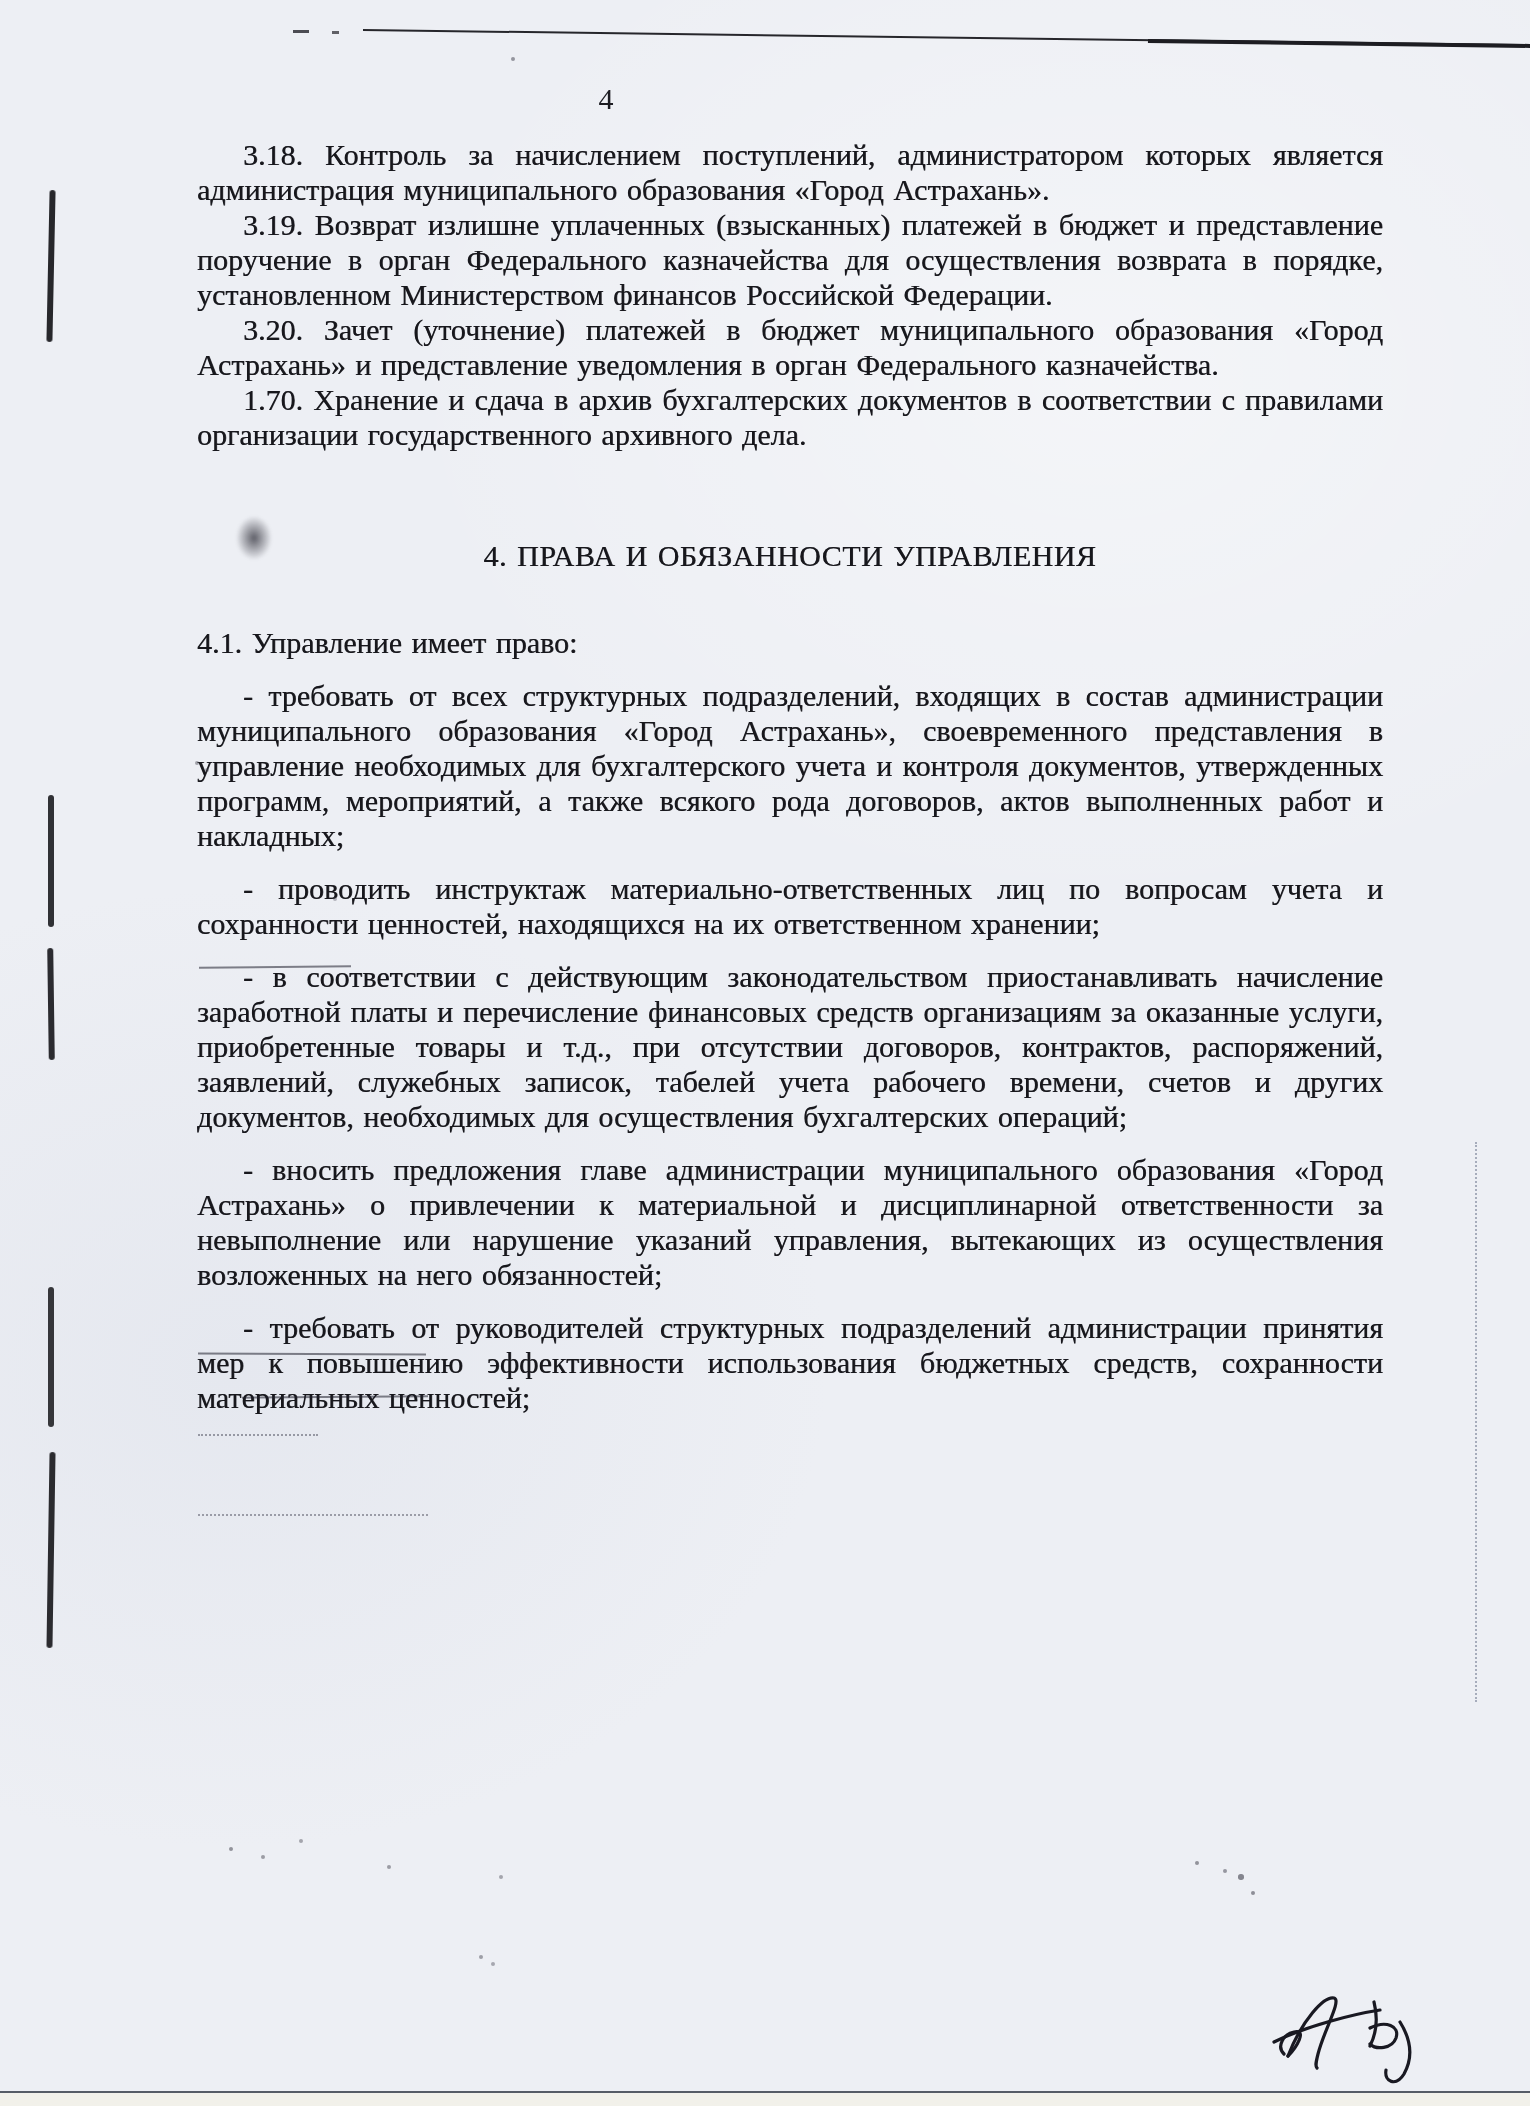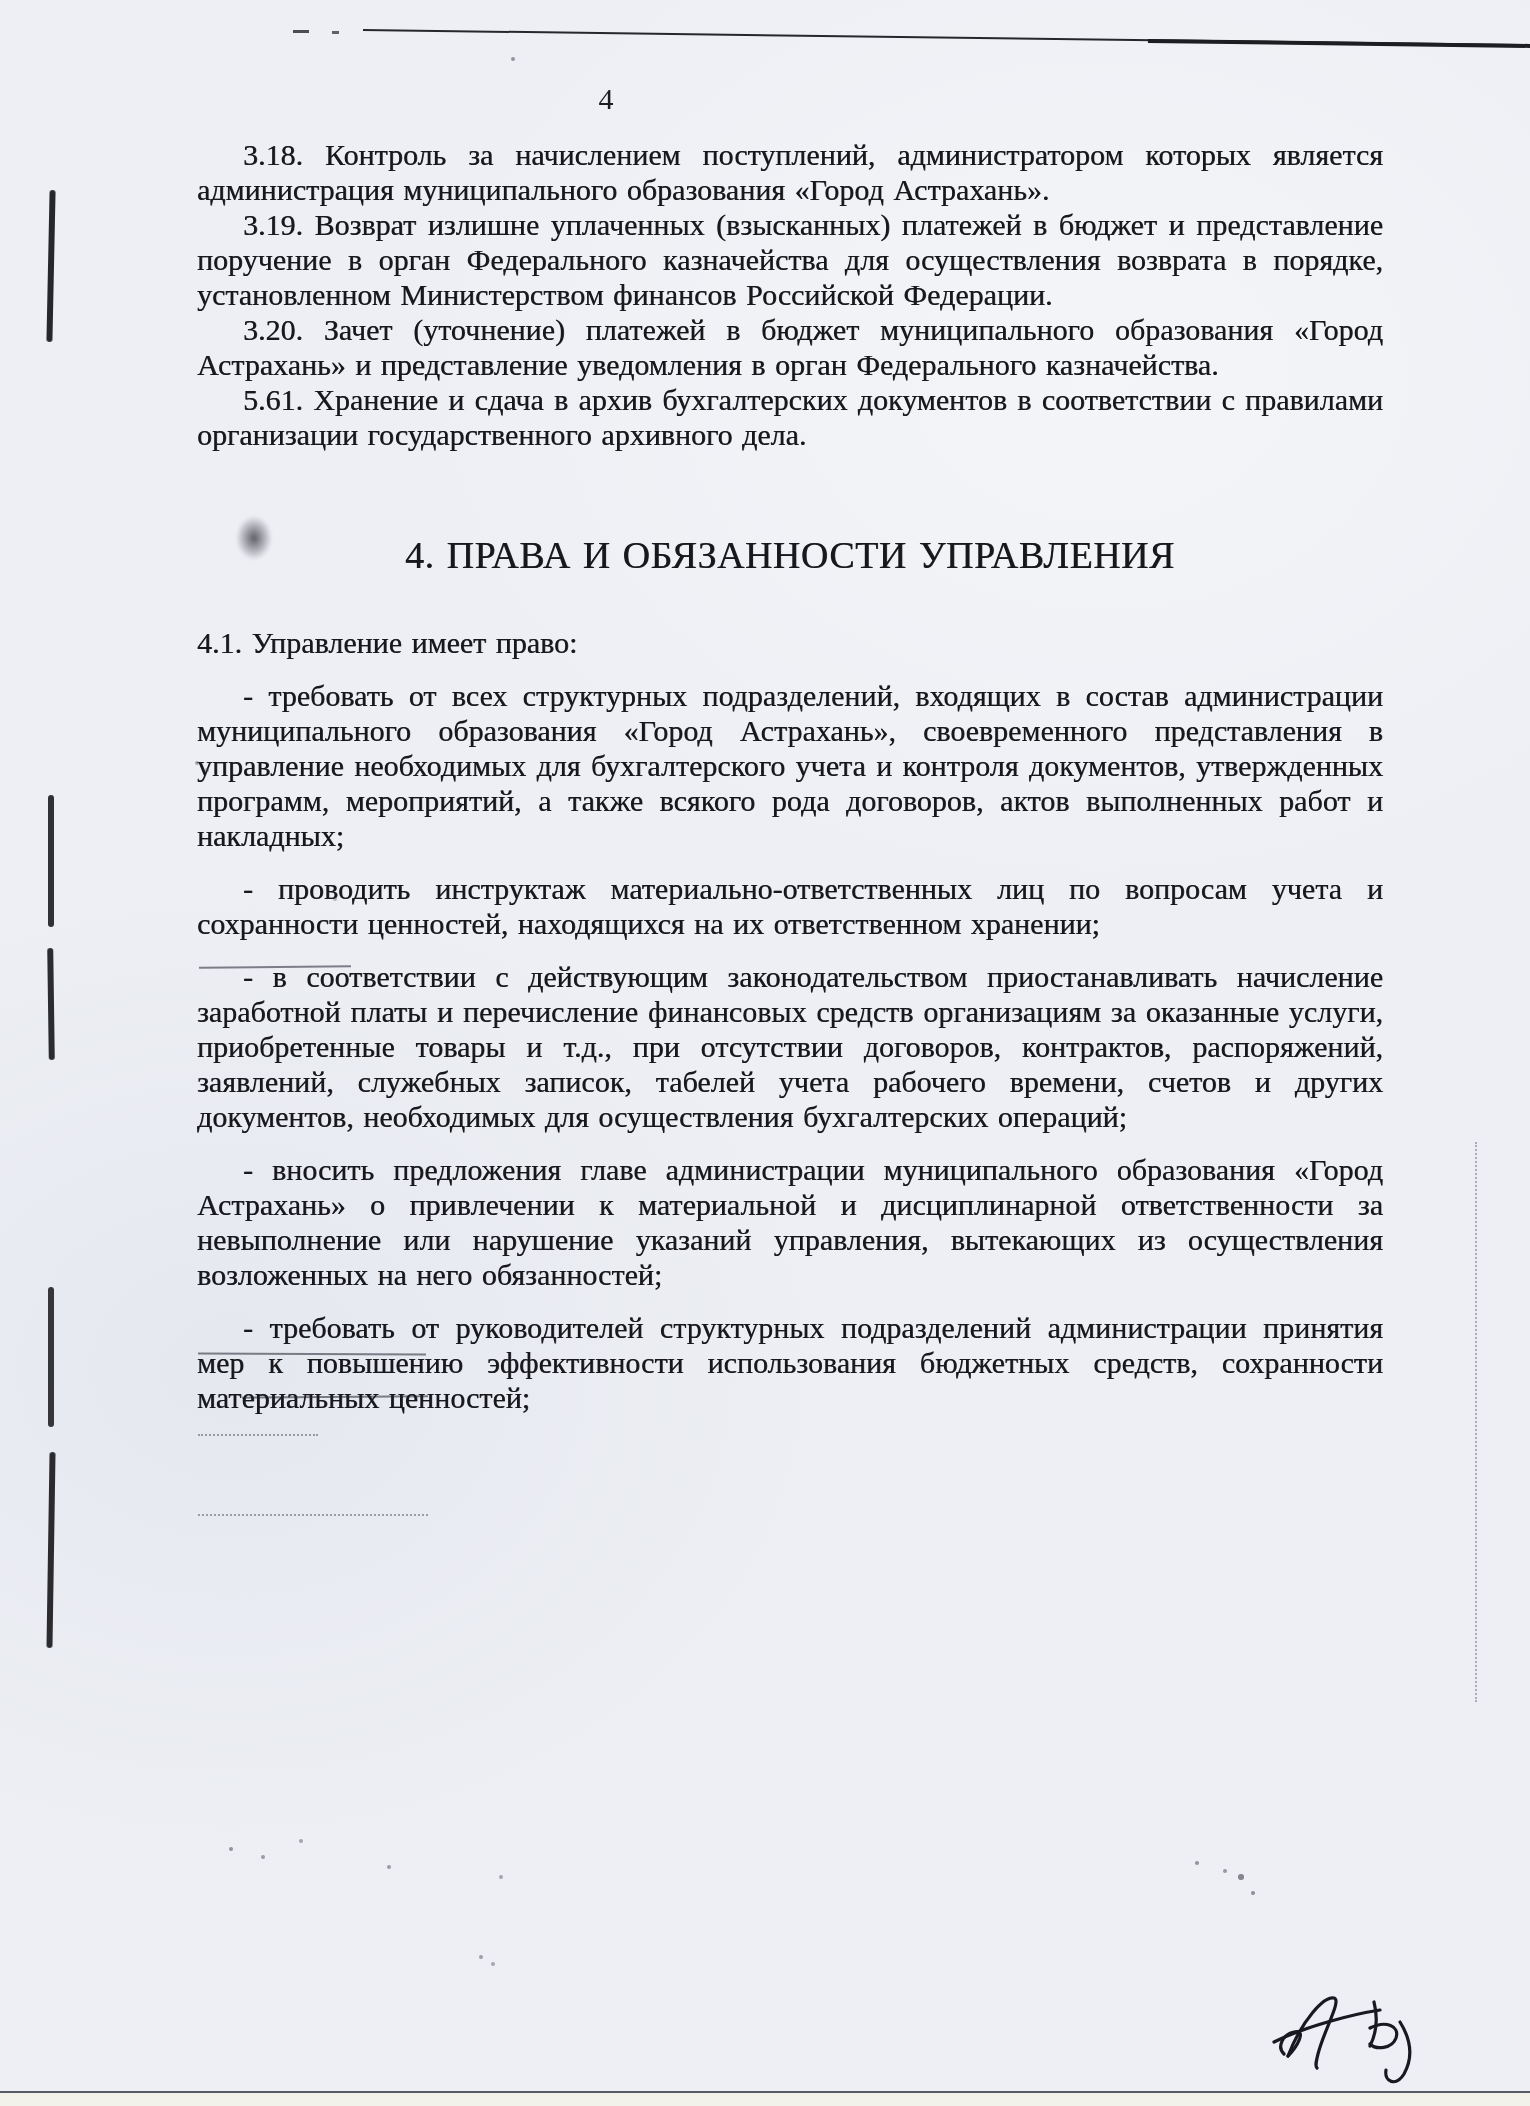--- a/index.html
+++ b/index.html
@@ -20,21 +20,21 @@
     text-align: center; font-size: 30px; color: #1c1c22;
   }
   .text-block {
     position: absolute; left: 197px; top: 137px; width: 1186px;
     color: #17171c; font-size: 30px; line-height: 35px;
     text-align: justify;
     text-shadow: 0.45px 0.25px 0 rgba(23,23,28,.75);
   }
   .para { margin: 0; text-indent: 46px; word-spacing: 2px; }
   .heading {
-    margin: 86px 0 0 0; font-size: 38px; font-weight: normal;
+    margin: 86px 0 0 0; font-size: 30px; font-weight: normal;
     text-align: center; text-indent: 0; letter-spacing: .5px;
   }
   .intro { margin-top: 52px; text-indent: 0; }
   .item  { margin-top: 18px; }
   
   .art { position: absolute; pointer-events: none; }
   .top-line   { left: 363px; top: 29px; width: 1180px; height: 2px; background: #26262b; transform: rotate(.74deg); transform-origin: left top; }
   .top-line-b { left: 1148px; top: 39px; width: 395px; height: 4px; background: #1d1d22; transform: rotate(.74deg); transform-origin: left top; }
   .top-dash-1 { left: 293px; top: 30px; width: 16px; height: 3px; background: rgba(35,35,42,.8); }
   .top-dash-2 { left: 332px; top: 31px; width: 7px;  height: 3px; background: rgba(35,35,42,.7); }
@@ -96,21 +96,21 @@
   <div class="streak s3"></div>
   <div class="streak s4"></div>
   <div class="streak s5"></div>
 
   <div class="page-number">4</div>
 
   <div class="text-block">
     <p class="para">3.18. Контроль за начислением поступлений, администратором которых является администрация муниципального образования «Город Астрахань».</p>
     <p class="para">3.19. Возврат излишне уплаченных (взысканных) платежей в бюджет и представление поручение в орган Федерального казначейства для осуществления возврата в порядке, установленном Министерством финансов Российской Федерации.</p>
     <p class="para">3.20. Зачет (уточнение) платежей в бюджет муниципального образования «Город Астрахань» и представление уведомления в орган Федерального казначейства.</p>
-    <p class="para">5.61. Хранение и сдача в архив бухгалтерских документов в соответствии с правилами организации государственного архивного дела.</p>
+    <p class="para">1.70. Хранение и сдача в архив бухгалтерских документов в соответствии с правилами организации государственного архивного дела.</p>
 
     <p class="para heading">4. ПРАВА И ОБЯЗАННОСТИ УПРАВЛЕНИЯ</p>
 
     <p class="para intro">4.1. Управление имеет право:</p>
     <p class="para item">- требовать от всех структурных подразделений, входящих в состав администрации муниципального образования «Город Астрахань», своевременного представления в управление необходимых для бухгалтерского учета и контроля документов, утвержденных программ, мероприятий, а также всякого рода договоров, актов выполненных работ и накладных;</p>
     <p class="para item">- проводить инструктаж материально-ответственных лиц по вопросам учета и сохранности ценностей, находящихся на их ответственном хранении;</p>
     <p class="para item">- в соответствии с действующим законодательством приостанавливать начисление заработной платы и перечисление финансовых средств организациям за оказанные услуги, приобретенные товары и т.д., при отсутствии договоров, контрактов, распоряжений, заявлений, служебных записок, табелей учета рабочего времени, счетов и других документов, необходимых для осуществления бухгалтерских операций;</p>
     <p class="para item">- вносить предложения главе администрации муниципального образования «Город Астрахань» о привлечении к материальной и дисциплинарной ответственности за невыполнение или нарушение указаний управления, вытекающих из осуществления возложенных на него обязанностей;</p>
     <p class="para item">- требовать от руководителей структурных подразделений администрации принятия мер к повышению эффективности использования бюджетных средств, сохранности материальных ценностей;</p>
   </div>

